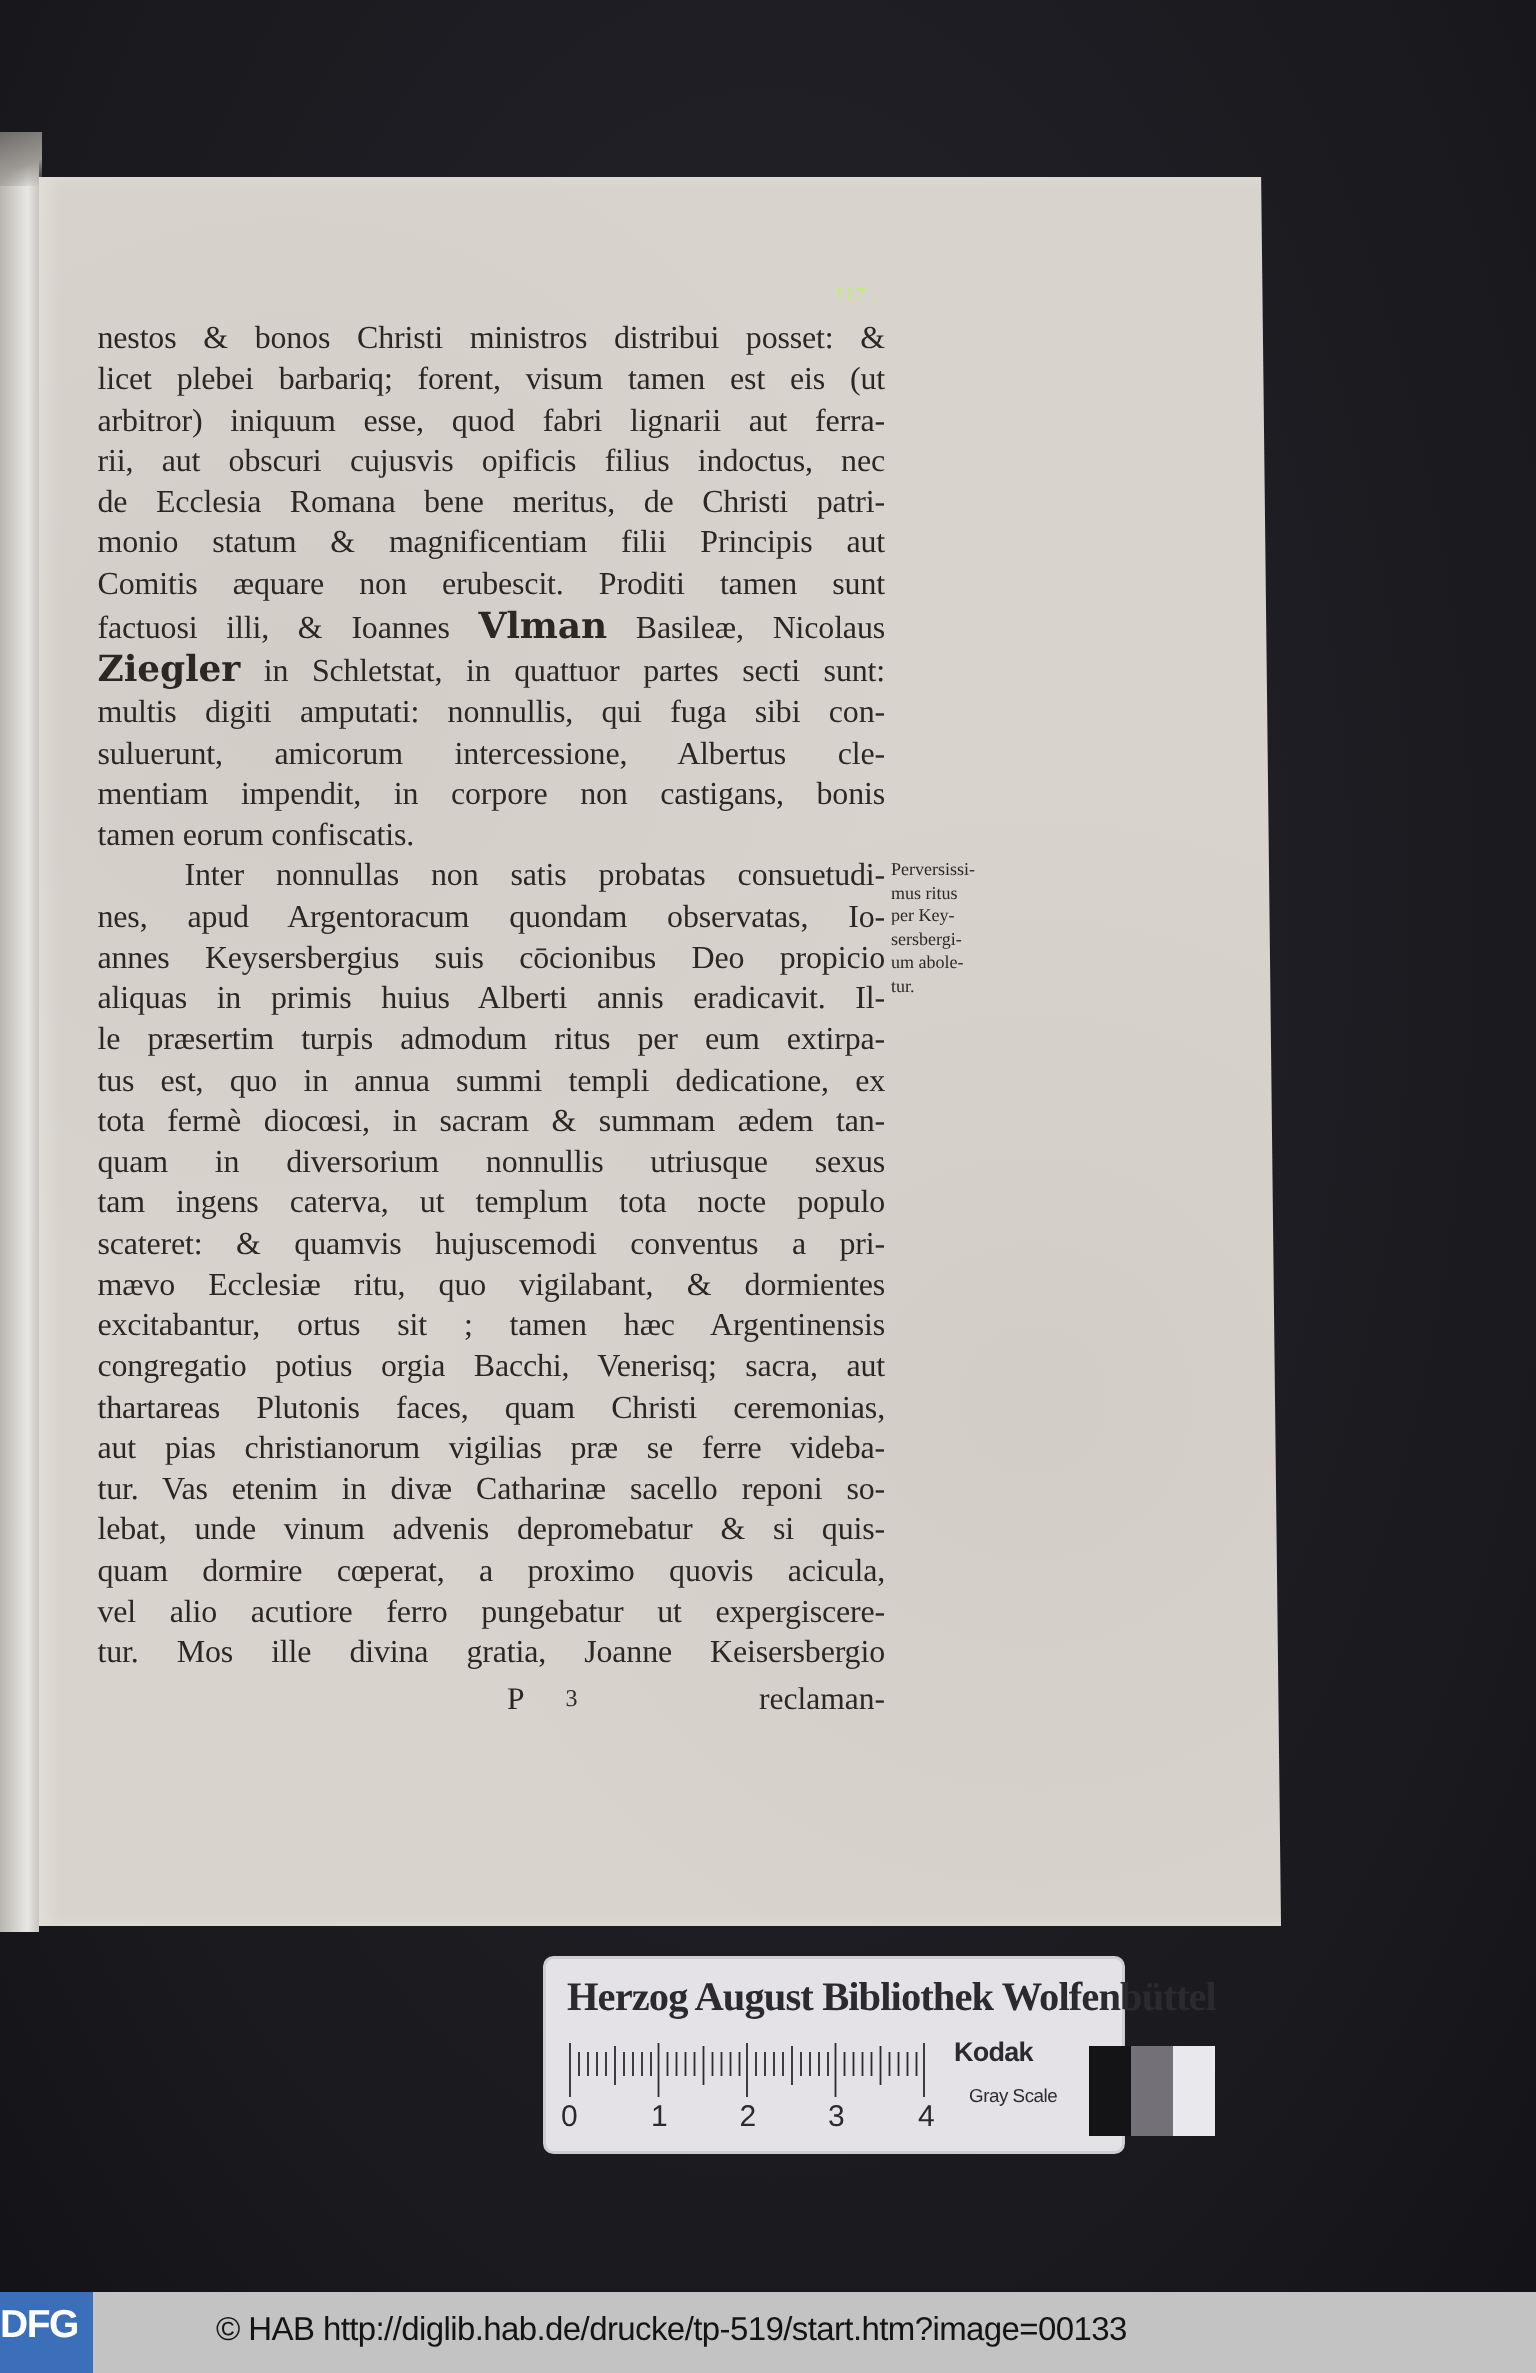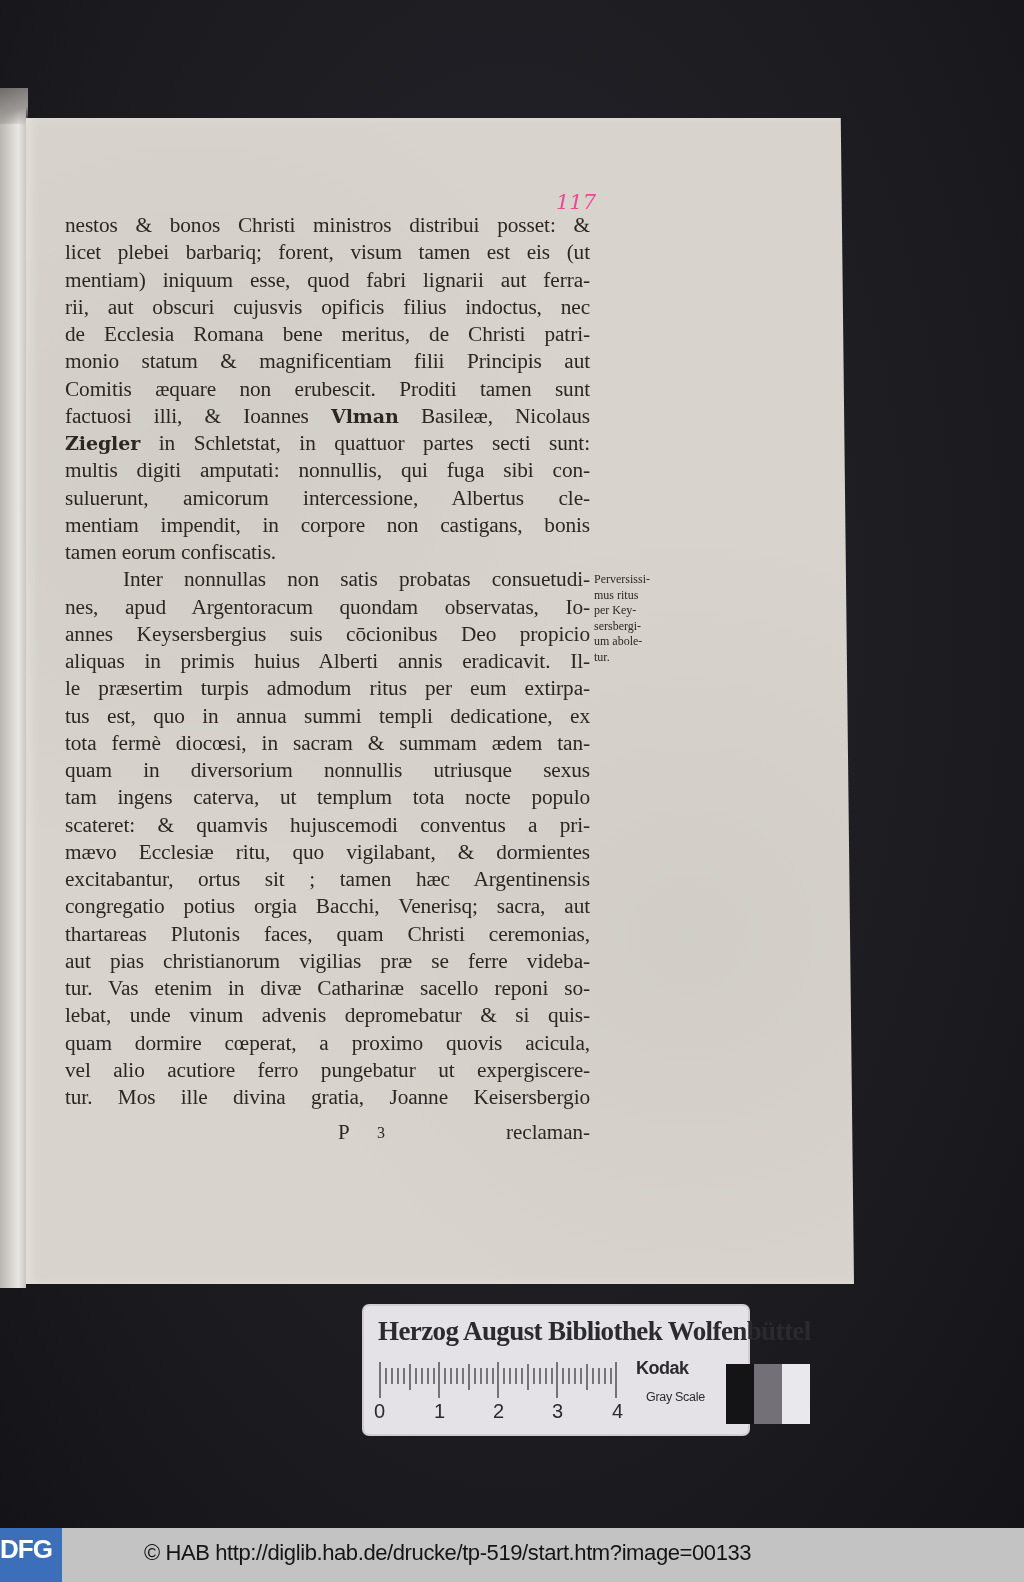--- a/index.html
+++ b/index.html
@@ -25,32 +25,32 @@
     background:#d8d4cd;
     background-image:
       radial-gradient(circle at 20% 30%, rgba(0,0,0,0.03) 0, transparent 40%),
       radial-gradient(circle at 80% 70%, rgba(0,0,0,0.03) 0, transparent 40%);
     clip-path: polygon(0 0, 98.4% 0, 100% 100%, 0 100%);
     box-shadow: inset 6px 0 10px rgba(255,255,255,0.25);
   }
   .page-number {
     position:absolute; left:556px; top:190px;
     font-family:"DejaVu Serif", serif; font-style:italic;
-    font-size:21px; color:#ec4899;
+    font-size:11px; color:#bef264;
   }
   .body-text {
     position:absolute; left:65px; top:212px; width:525px;
     font-family:"Liberation Serif", serif;
     font-size:21.3px; line-height:27.25px; color:#2d2724;
     letter-spacing:-0.1px;
   }
   .body-text .line { display:block; white-space:nowrap; text-align:justify; text-align-last:justify; }
   .body-text .line.last { text-align-last:left; }
   .body-text .line.indent { padding-left:58px; }
-  .blackletter { font-family:"DejaVu Serif", serif; font-weight:bold; font-size:19px; }
+  .blackletter { font-family:"DejaVu Serif", serif; font-weight:bold; font-size:24px; }
   .marginalia {
     position:absolute; left:594px; top:572px; width:90px;
     font-family:"Liberation Serif", serif; font-size:12px; line-height:15.6px;
     color:#2d2724;
   }
   .marginalia .mline { display:block; white-space:nowrap; }
   .signature-line {
     position:absolute; left:65px; top:1120px; width:525px; height:28px;
     font-family:"Liberation Serif", serif; font-size:21px; color:#2d2724;
   }
@@ -118,21 +118,21 @@
 <div class="left-leaf"></div>
 <div class="left-leaf-shadow"></div>
 
 <div class="page"></div>
 
 <div class="page-number">117</div>
 
 <div class="body-text">
   <span class="line">nestos &amp; bonos Christi ministros distribui posset: &amp;</span>
   <span class="line">licet plebei barbariq; forent, visum tamen est eis (ut</span>
-  <span class="line">mentiam) iniquum esse, quod fabri lignarii aut ferra-</span>
+  <span class="line">arbitror) iniquum esse, quod fabri lignarii aut ferra-</span>
   <span class="line">rii, aut obscuri cujusvis opificis filius indoctus, nec</span>
   <span class="line">de Ecclesia Romana bene meritus, de Christi patri-</span>
   <span class="line">monio statum &amp; magnificentiam filii Principis aut</span>
   <span class="line">Comitis æquare non erubescit.   Proditi tamen sunt</span>
   <span class="line"><span>factuosi illi, &amp; Ioannes</span> <span class="blackletter">Vlman</span> <span>Basileæ, Nicolaus</span></span>
   <span class="line"><span class="blackletter">Ziegler</span> <span>in Schletstat, in quattuor partes secti sunt:</span></span>
   <span class="line">multis digiti amputati: nonnullis, qui fuga sibi con-</span>
   <span class="line">suluerunt, amicorum intercessione, Albertus cle-</span>
   <span class="line">mentiam impendit, in corpore non castigans, bonis</span>
   <span class="line last">tamen eorum confiscatis.</span>

